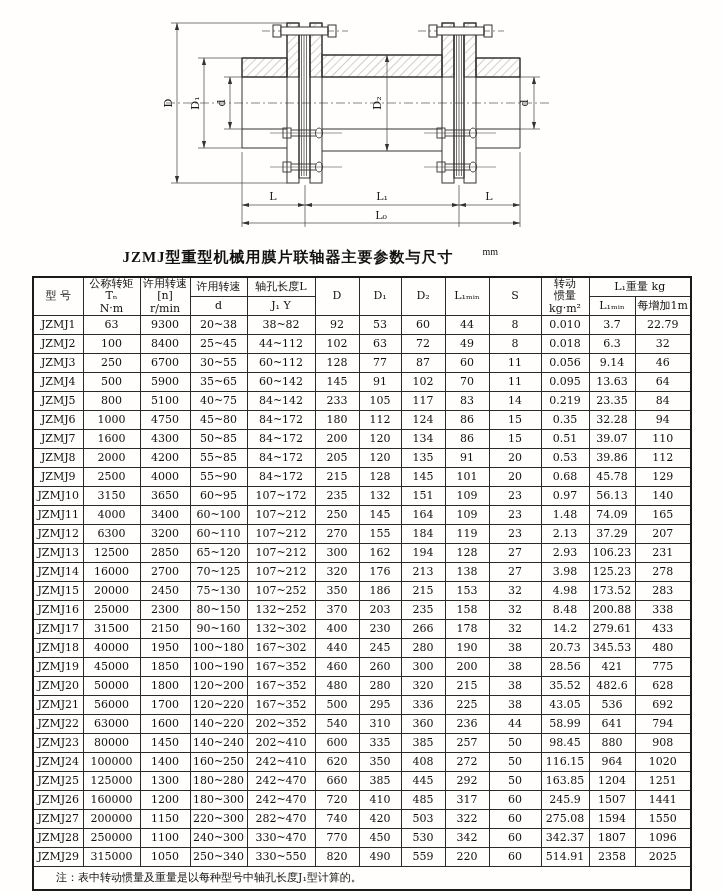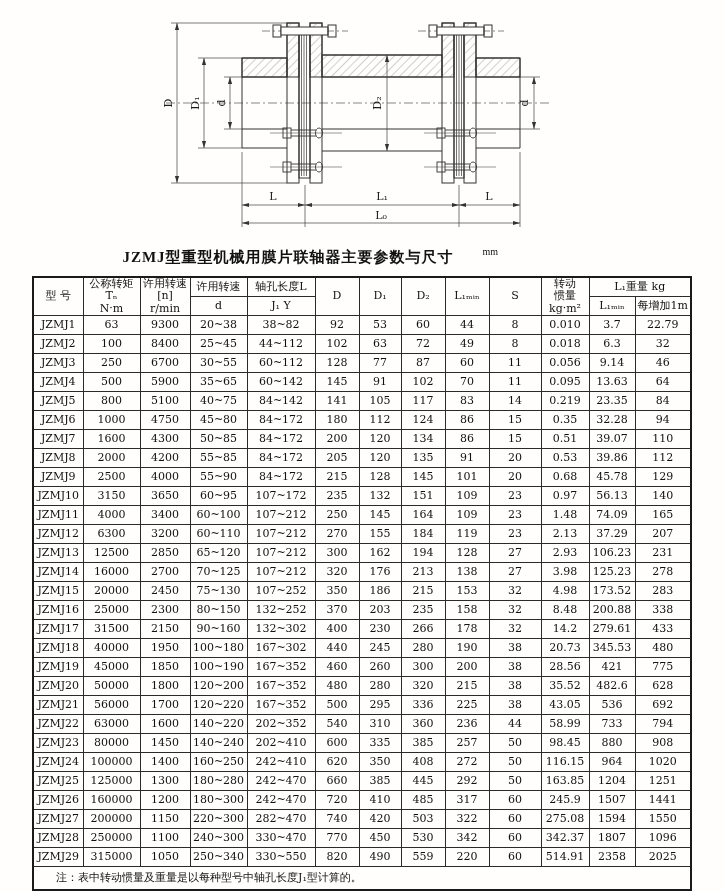--- a/index.html
+++ b/index.html
@@ -284,21 +284,21 @@
         <td>0.095</td>
         <td>13.63</td>
         <td>64</td>
       </tr>
       <tr>
         <td>JZMJ5</td>
         <td>800</td>
         <td>5100</td>
         <td>40~75</td>
         <td>84~142</td>
-        <td>141</td>
+        <td>233</td>
         <td>105</td>
         <td>117</td>
         <td>83</td>
         <td>14</td>
         <td>0.219</td>
         <td>23.35</td>
         <td>84</td>
       </tr>
       <tr>
         <td>JZMJ6</td>
@@ -545,21 +545,21 @@
         <td>63000</td>
         <td>1600</td>
         <td>140~220</td>
         <td>202~352</td>
         <td>540</td>
         <td>310</td>
         <td>360</td>
         <td>236</td>
         <td>44</td>
         <td>58.99</td>
-        <td>733</td>
+        <td>641</td>
         <td>794</td>
       </tr>
       <tr>
         <td>JZMJ23</td>
         <td>80000</td>
         <td>1450</td>
         <td>140~240</td>
         <td>202~410</td>
         <td>600</td>
         <td>335</td>

